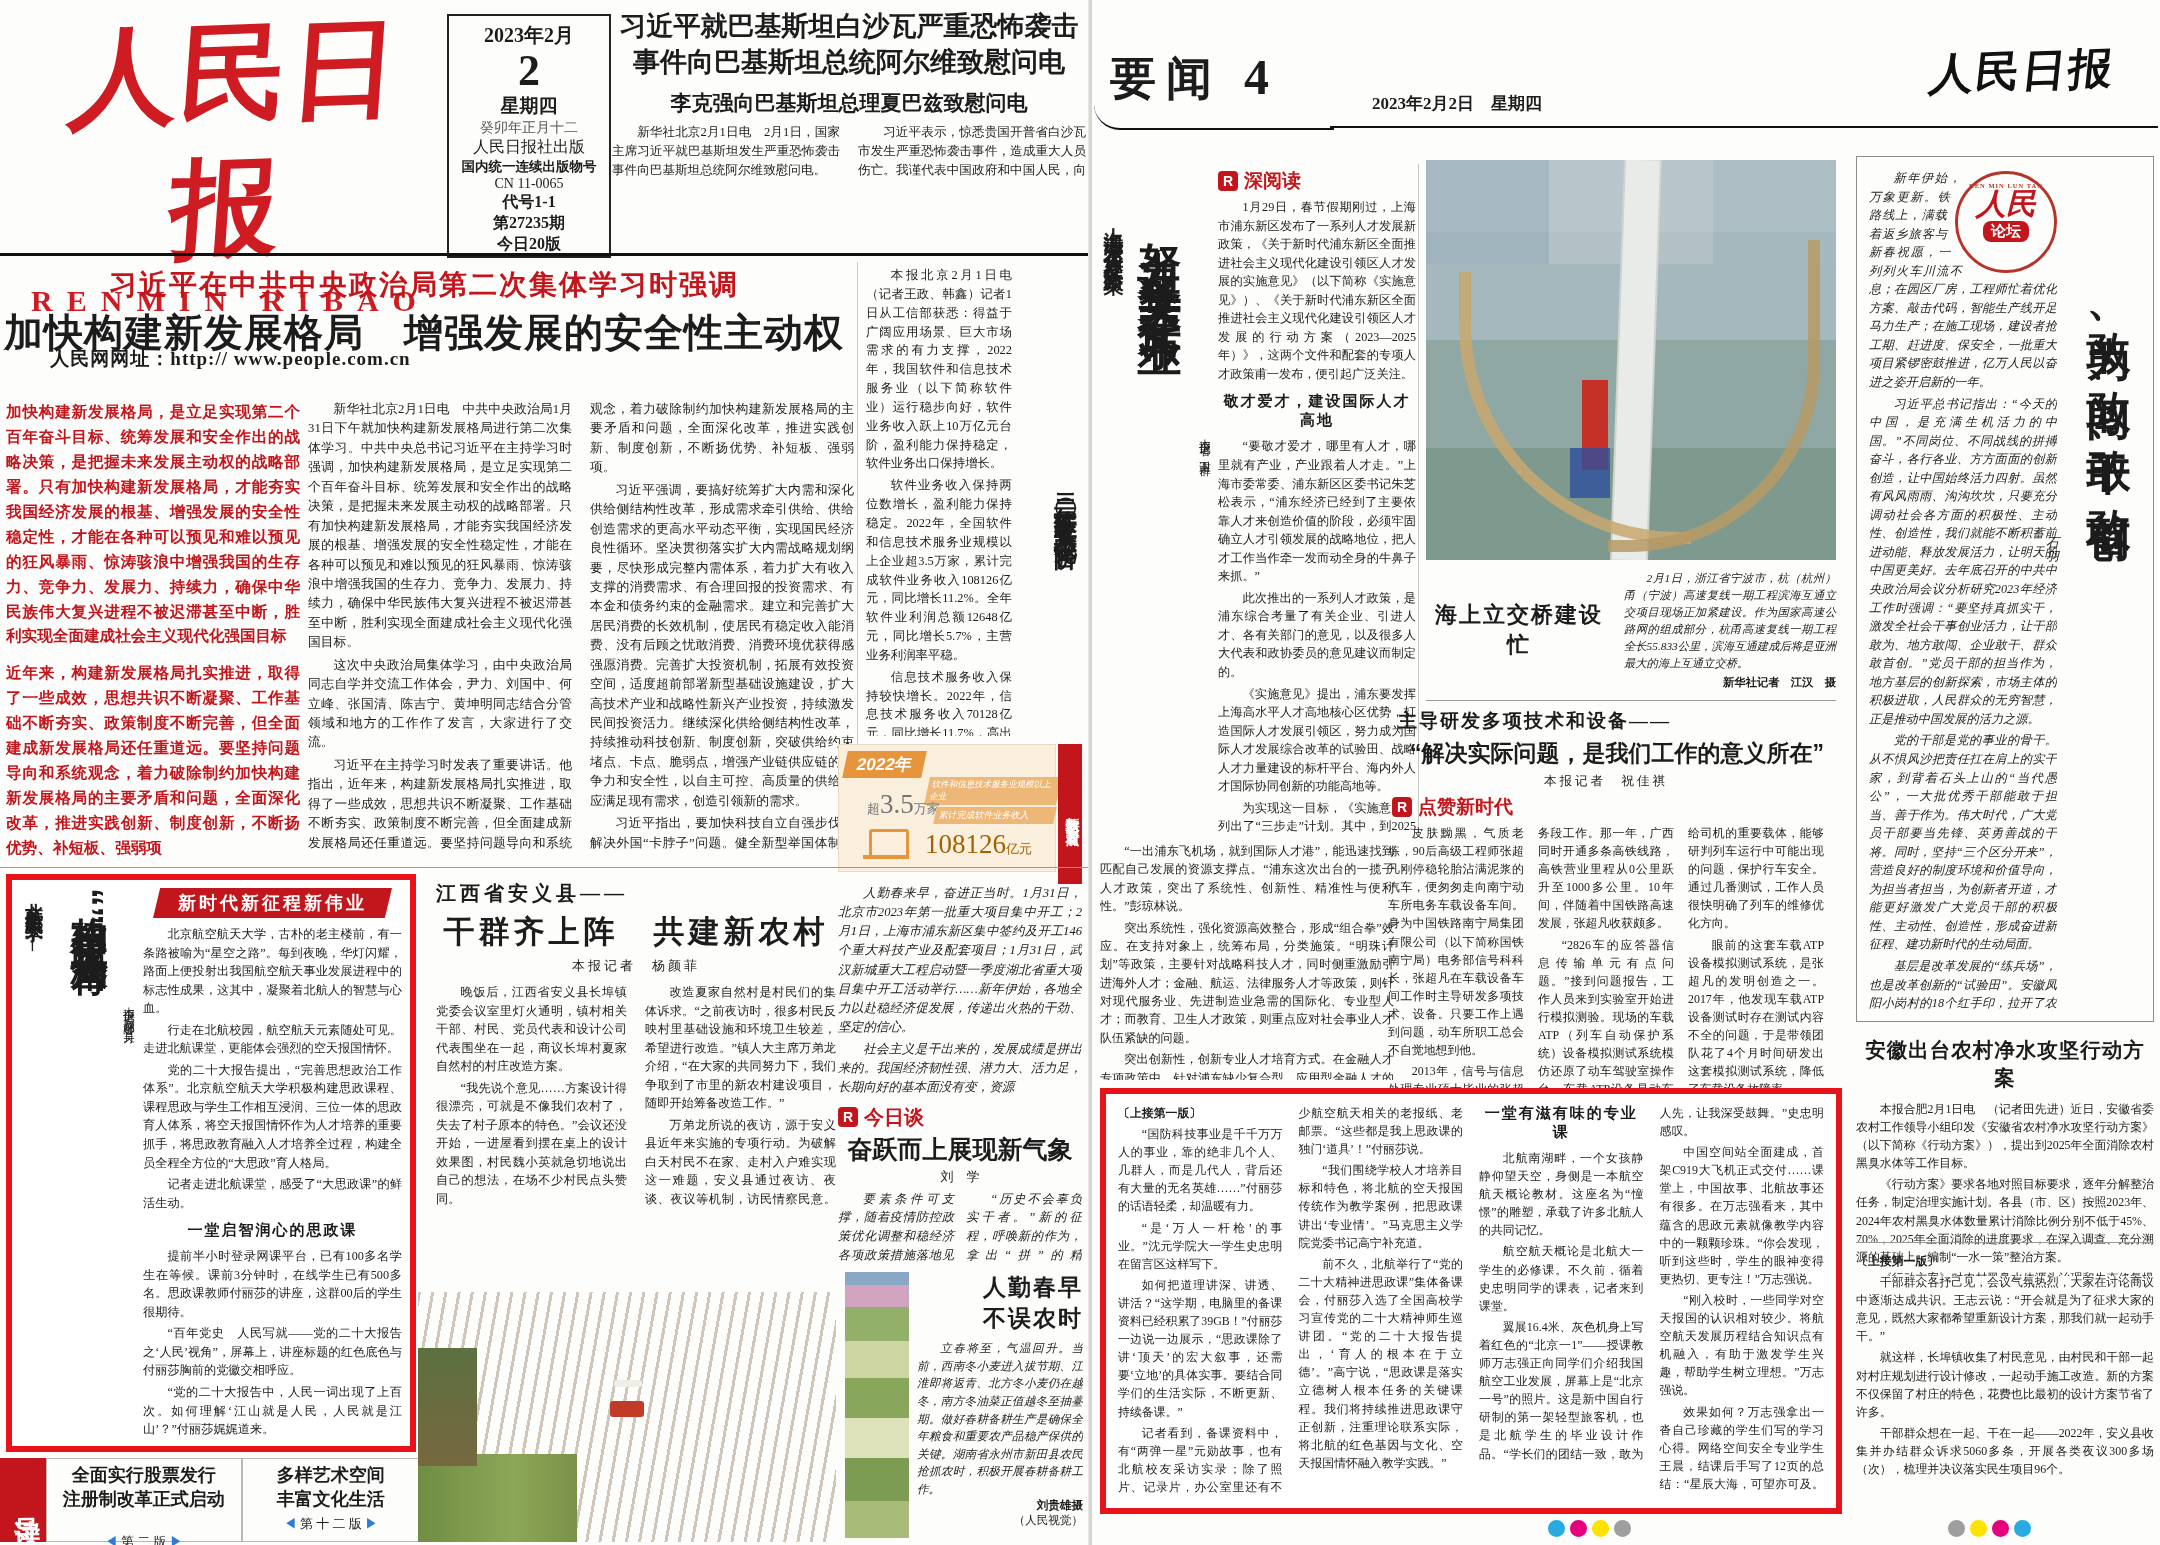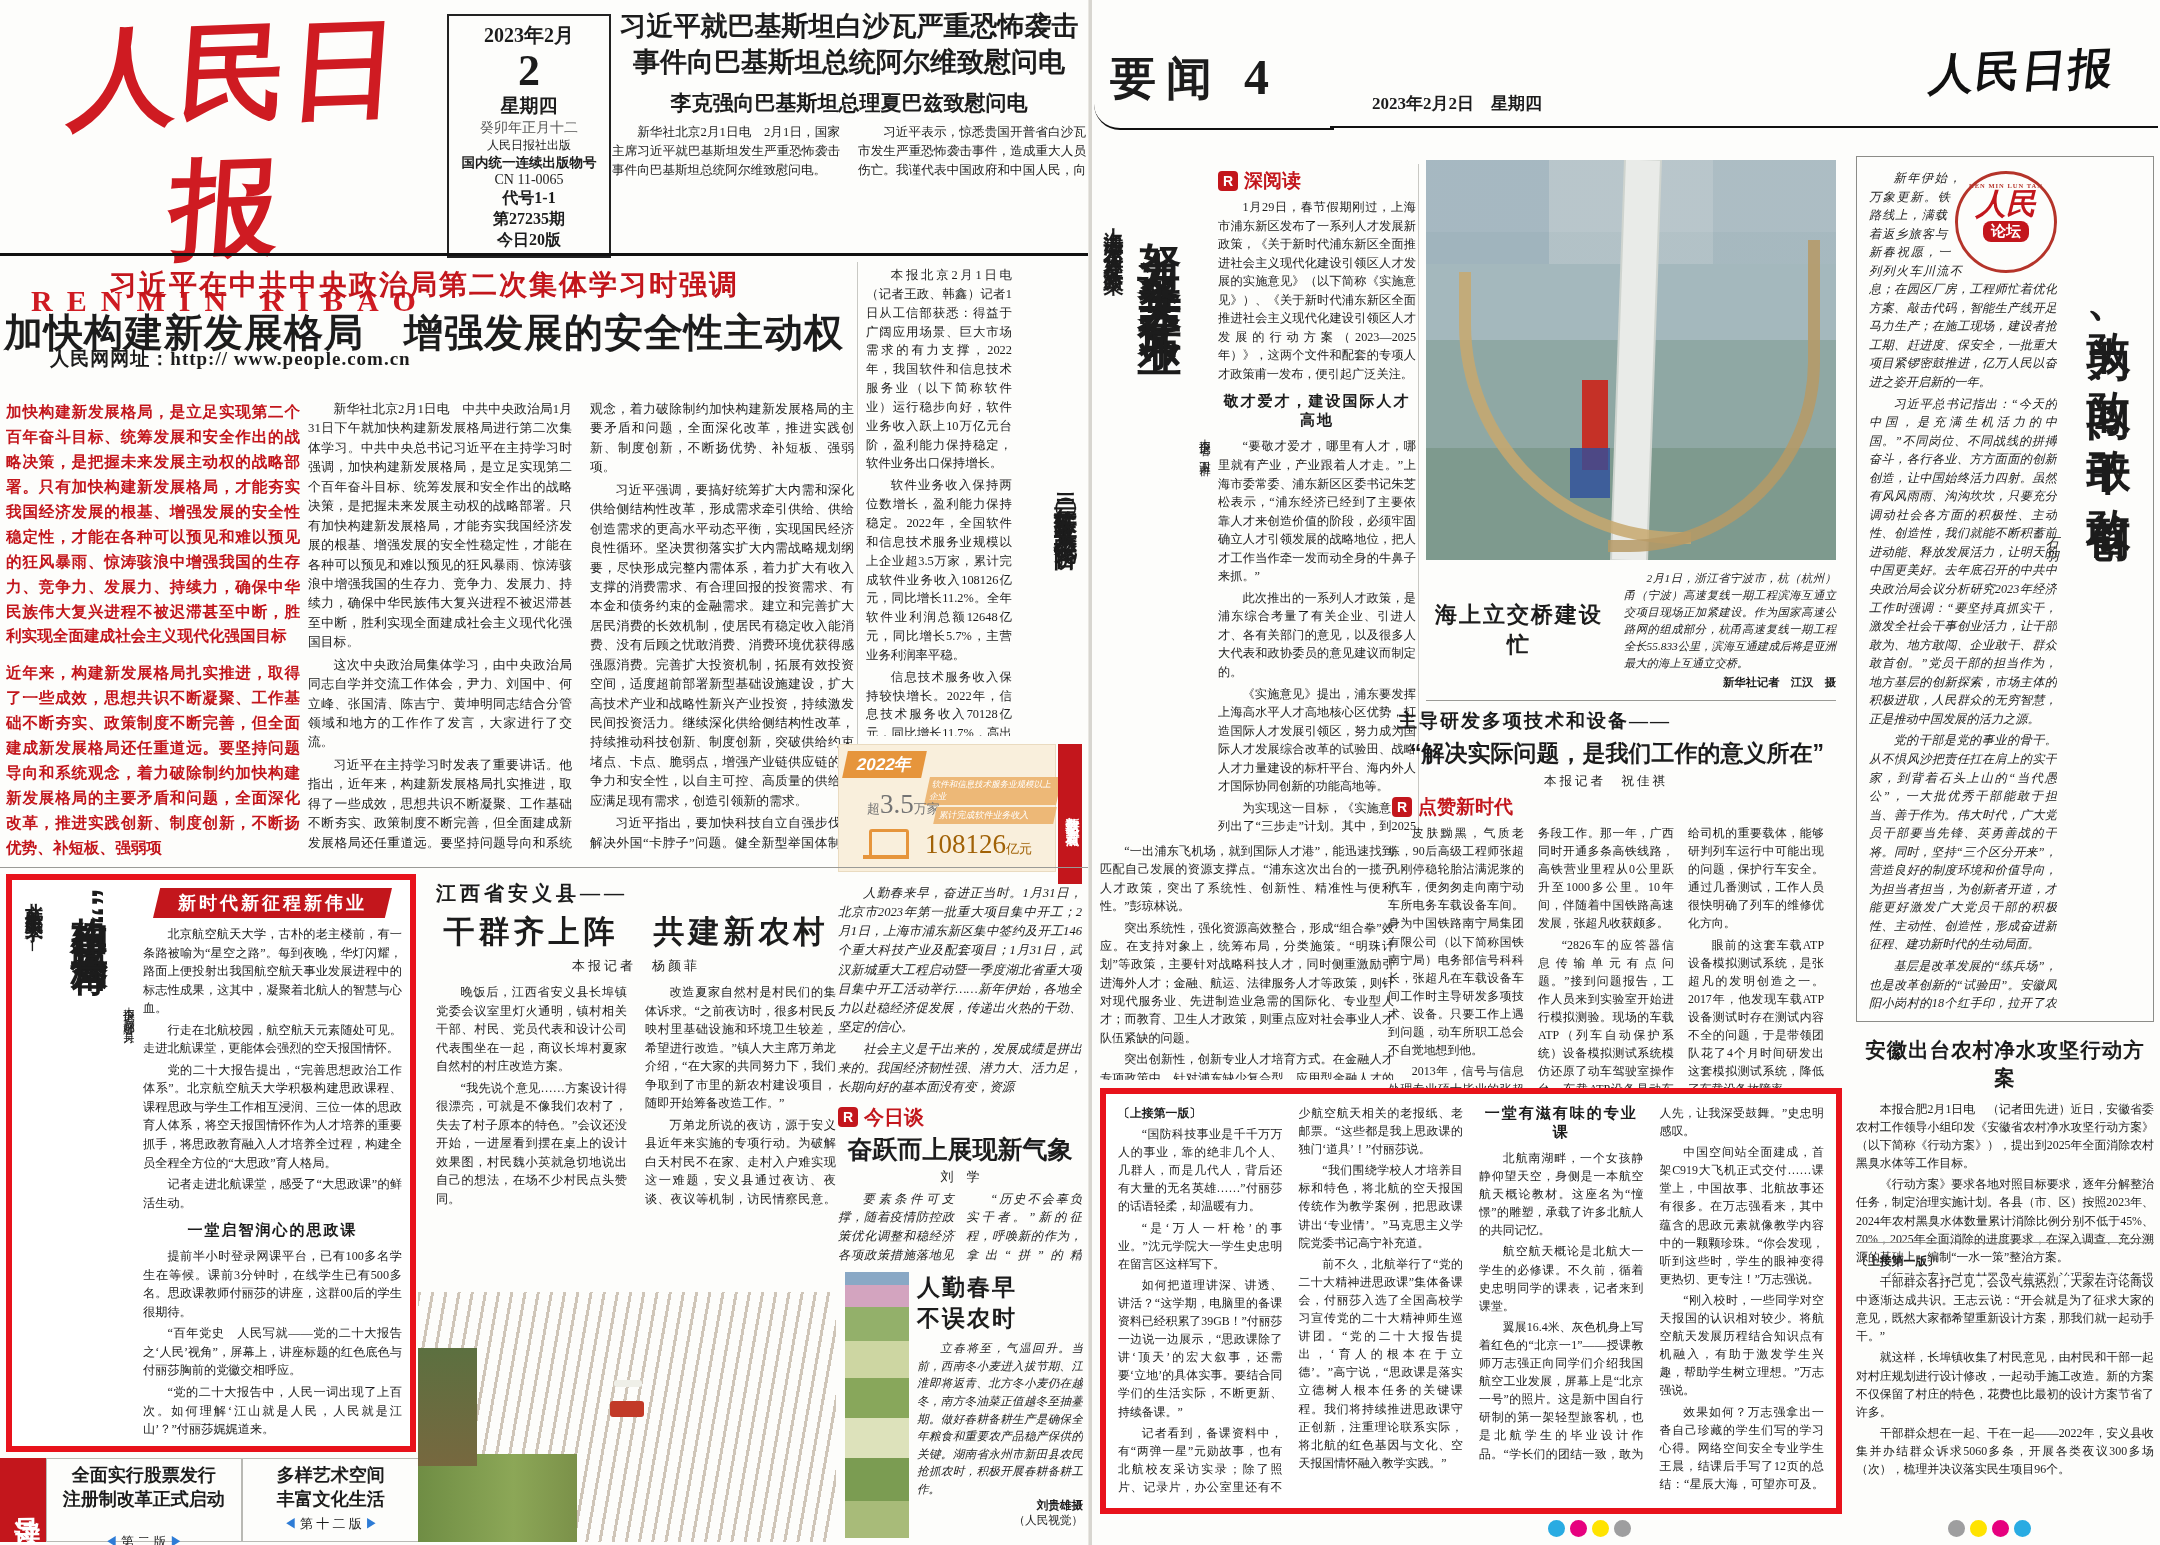--- a/index.html
+++ b/index.html
@@ -31,21 +31,21 @@
 <div class="abs" style="left:28px;top:6px;width:405px;text-align:center">
   <div style="font-size:108px;font-weight:900;color:#cf1b22;letter-spacing:2px;transform:skewX(-6deg) rotate(-2deg);line-height:1.25">人民日报</div>
   <div style="font-size:30px;font-weight:bold;color:#cf1b22;letter-spacing:14px;margin-top:8px">RENMIN RIBAO</div>
   <div style="font-size:19px;font-weight:bold;margin-top:28px;letter-spacing:1px">人民网网址：http:// www.people.com.cn</div>
 </div>
 <div class="abs" style="left:447px;top:14px;width:152px;height:228px;border:2px solid #222;padding:6px 4px;text-align:center;display:flex;flex-direction:column;justify-content:space-between">
   <div style="font-size:20px;font-weight:bold">2023年2月</div>
   <div style="font-size:44px;font-weight:bold;line-height:1">2</div>
   <div style="font-size:19px;font-weight:bold">星期四</div>
   <div style="font-size:14px;color:#555">癸卯年正月十二</div>
-  <div style="font-size:12px">人民日报社出版</div>
+  <div style="font-size:16px">人民日报社出版</div>
   <div style="font-size:13.5px;font-weight:bold">国内统一连续出版物号</div>
   <div style="font-size:14px">CN 11-0065</div>
   <div style="font-size:16px;font-weight:bold">代号1-1</div>
   <div style="font-size:16px;font-weight:bold">第27235期</div>
   <div style="font-size:16px;font-weight:bold">今日20版</div>
 </div>
 
 <div class="abs" style="left:612px;top:8px;width:474px">
   <div class="sans" style="font-size:27px;font-weight:900;line-height:1.35;text-align:center">
     <div>习近平就巴基斯坦白沙瓦严重恐怖袭击</div>
@@ -112,21 +112,21 @@
   <div style="text-align:center;font-size:13px;margin-bottom:4px">刘　学</div>
   <div class="clip" style="columns:2;column-gap:12px;font-style:italic;font-size:12.3px;height:150px">
       <p>要素条件可支撑，随着疫情防控政策优化调整和稳经济各项政策措施落地见效，拼搏实干正是最直接的成功秘诀。</p>
       <p>“历史不会辜负实干者。”新的征程，呼唤新的作为，拿出“拼”的精神、“闯”的劲头，奋跃而上、勇毅前行，努力展现新气象，“中国号”经济巨轮定能乘风破浪、行稳致远。</p>
     </div>
 </div>
 
 <div class="abs" style="left:845px;top:1272px;width:238px;height:266px;display:flex;gap:8px">
   <div style="width:64px;height:266px;background:linear-gradient(180deg,#89a8c5 0 5%,#d3a4bf 5% 13%,#93b06a 13% 26%,#cdd6a2 26% 40%,#88a75b 40% 55%,#dde2bb 55% 70%,#7b9c52 70% 86%,#a8bb79 86% 100%)"></div>
   <div style="flex:1">
-    <div class="sans" style="font-size:23px;font-weight:900;text-align:left;line-height:1.35;letter-spacing:2px">
+    <div class="sans" style="font-size:23px;font-weight:900;text-align:right;line-height:1.35;letter-spacing:2px">
       <div>人勤春早</div>
         <div>不误农时</div>
     </div>
     <div class="clip" style="font-style:italic;font-size:11.6px;height:158px;margin-top:6px">
         <p>立春将至，气温回升。当前，西南冬小麦进入拔节期、江淮即将返青、北方冬小麦仍在越冬，南方冬油菜正值越冬至抽薹期。做好春耕备耕生产是确保全年粮食和重要农产品稳产保供的关键。湖南省永州市新田县农民抢抓农时，积极开展春耕备耕工作。</p>
       </div>
     <div style="text-align:right;font-size:11.6px">
       <span style="font-weight:bold">刘贵雄摄</span><br>
       <span>（人民视觉）</span>
     </div>

